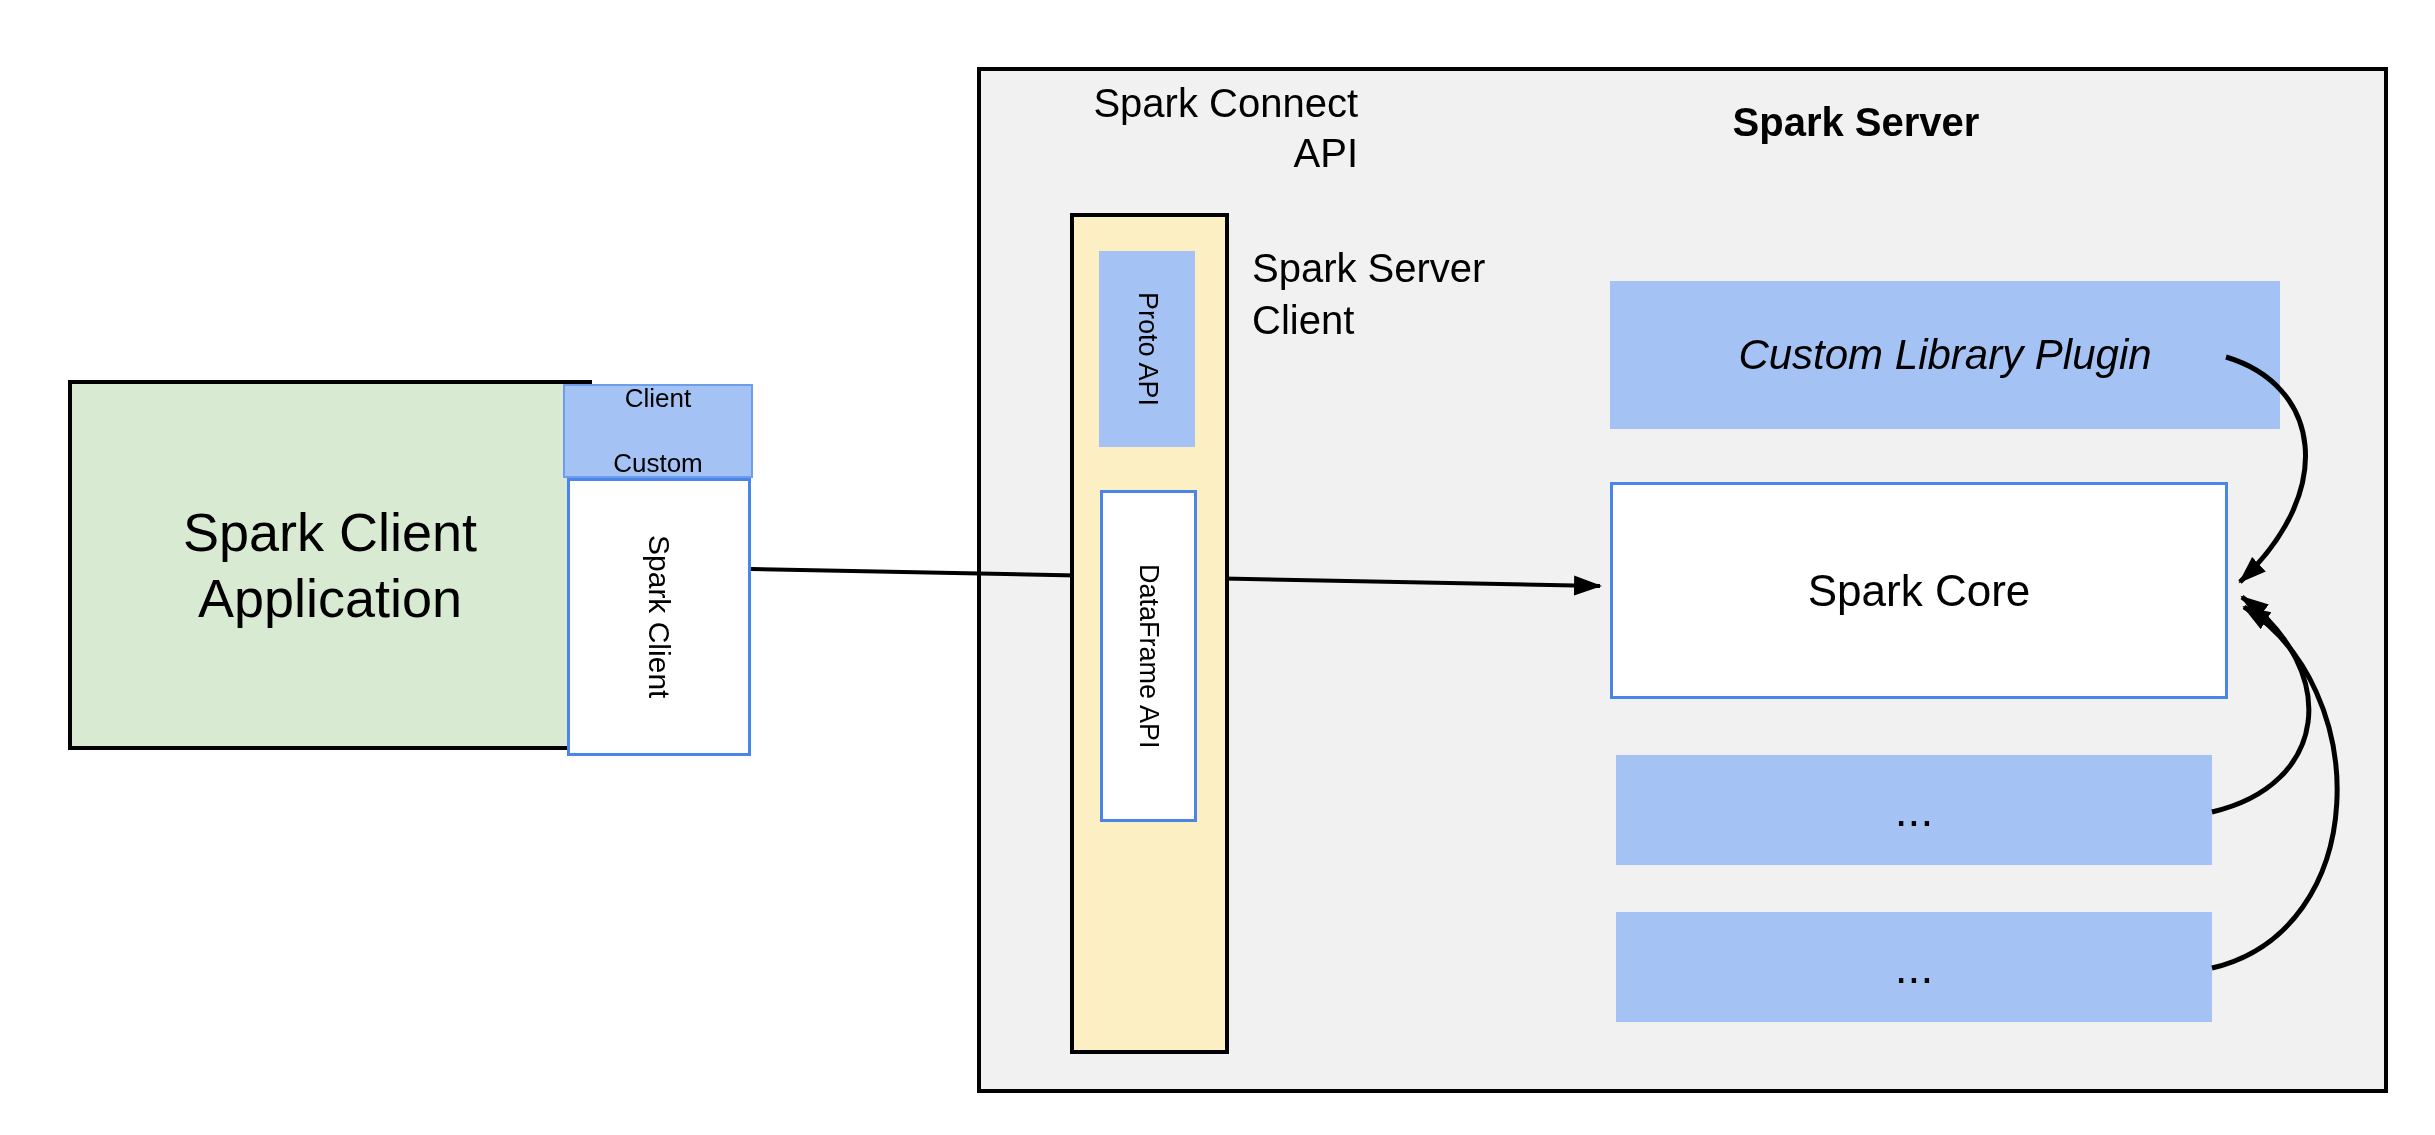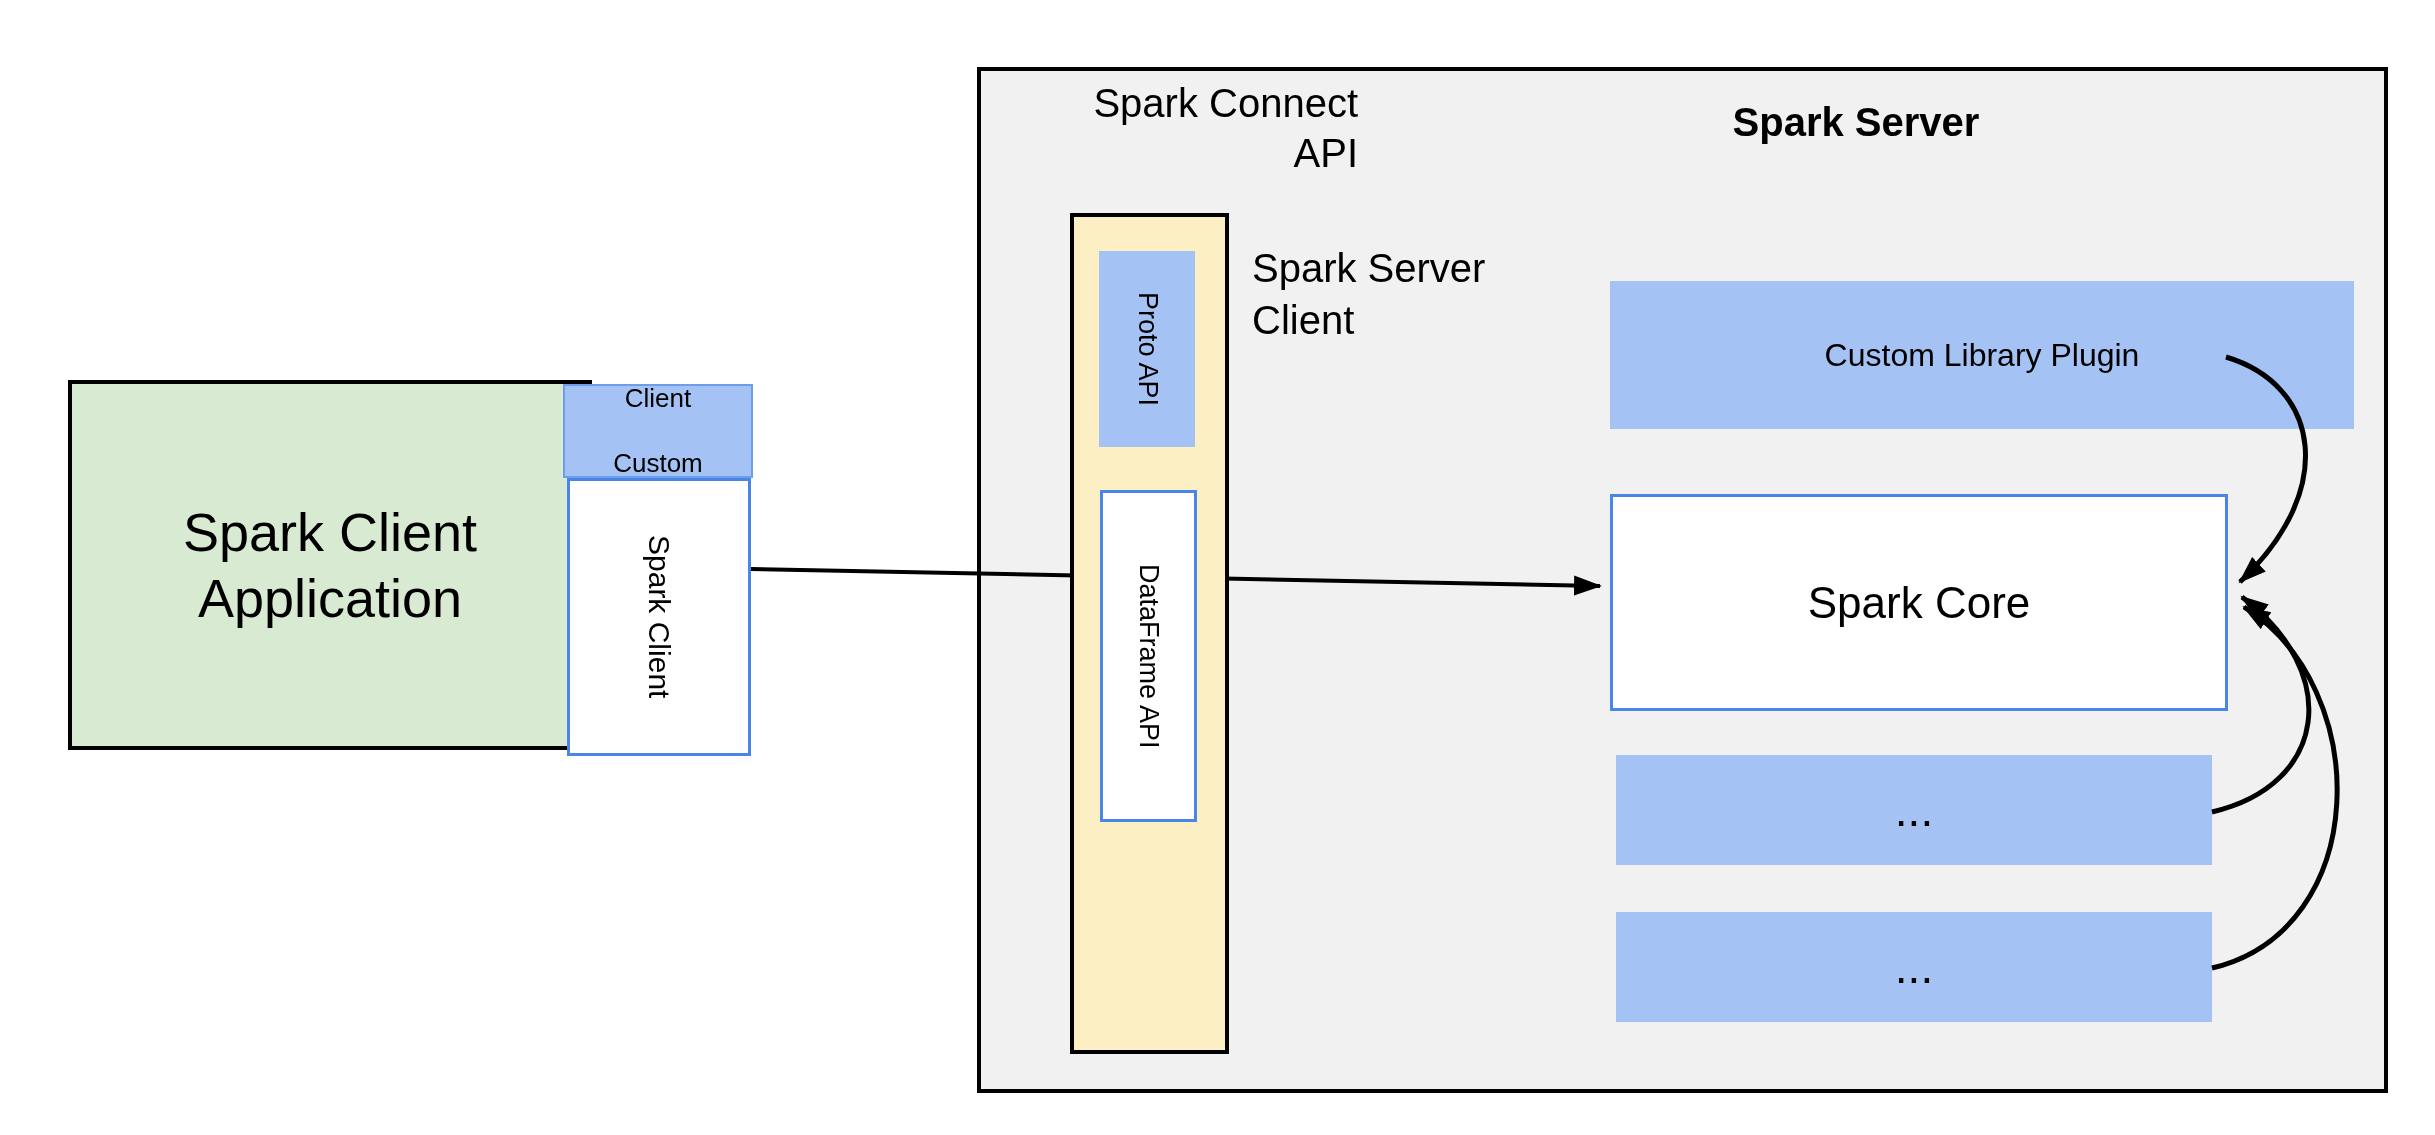--- a/index.html
+++ b/index.html
@@ -27,22 +27,22 @@
   .server-title{left:1606px;top:100px;width:500px;font-size:40px;font-weight:bold;text-align:center;}
 
   
   .yellow-box{left:1070px;top:213px;width:159px;height:841px;background:#fcefc3;border:4px solid #000;z-index:10;}
   .proto-box{left:25px;top:34px;width:96px;height:196px;background:#a4c2f4;}
   .proto-text{font-size:27px;}
   .dataframe-box{left:26px;top:273px;width:97px;height:332px;background:#ffffff;border:3px solid #4a86e8;}
   .dataframe-text{font-size:27px;}
 
   
-  .plugin-box{left:1610px;top:281px;width:744px;height:148px;background:#a4c2f4;font-size:32px;}
-  .core-box{left:1610px;top:482px;width:618px;height:217px;background:#ffffff;border:3px solid #4a86e8;font-size:44px;margin-top:12px;}
+  .plugin-box{left:1610px;top:281px;width:670px;height:148px;background:#a4c2f4;font-size:42px;font-style:italic;}
+  .core-box{left:1610px;top:482px;width:618px;height:217px;background:#ffffff;border:3px solid #4a86e8;font-size:44px;}
   .module-box{background:#a4c2f4;font-size:46px;}
   .module-1{left:1616px;top:755px;width:596px;height:110px;}
   .module-2{left:1616px;top:912px;width:596px;height:110px;}
 
   .arrows{position:absolute;left:0;top:0;width:2435px;height:1135px;z-index:5;pointer-events:none;}
 </style>
 </head>
 <body>
 
 <div class="canvas">

